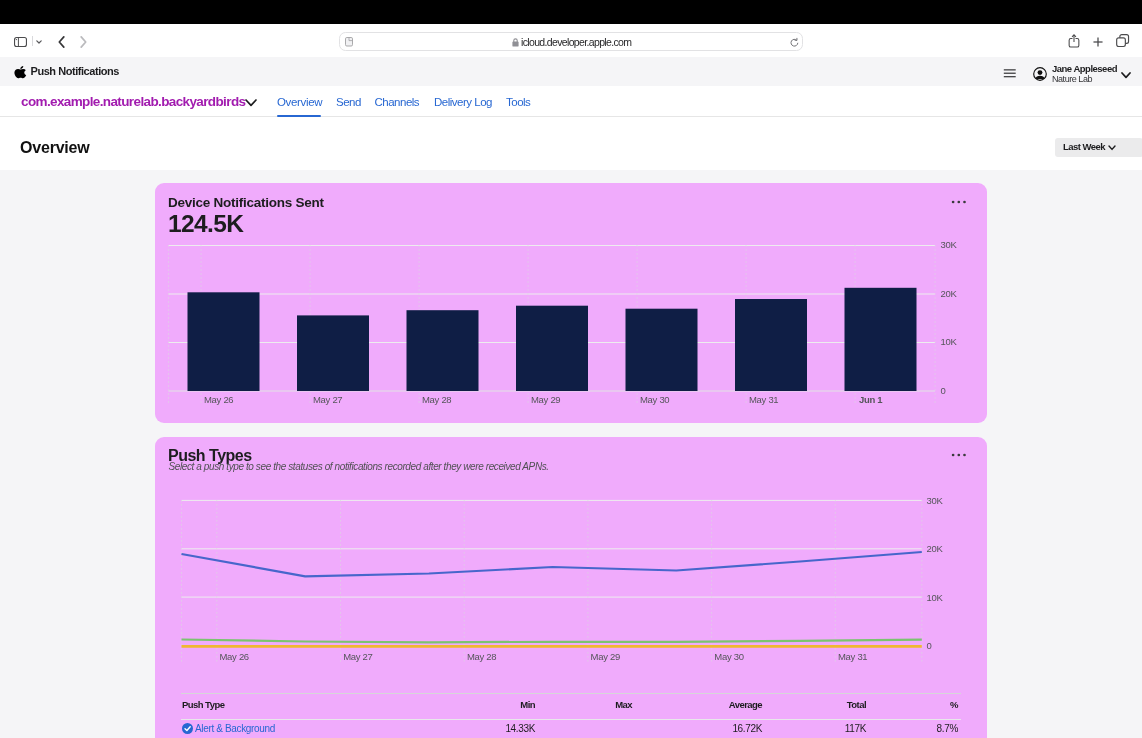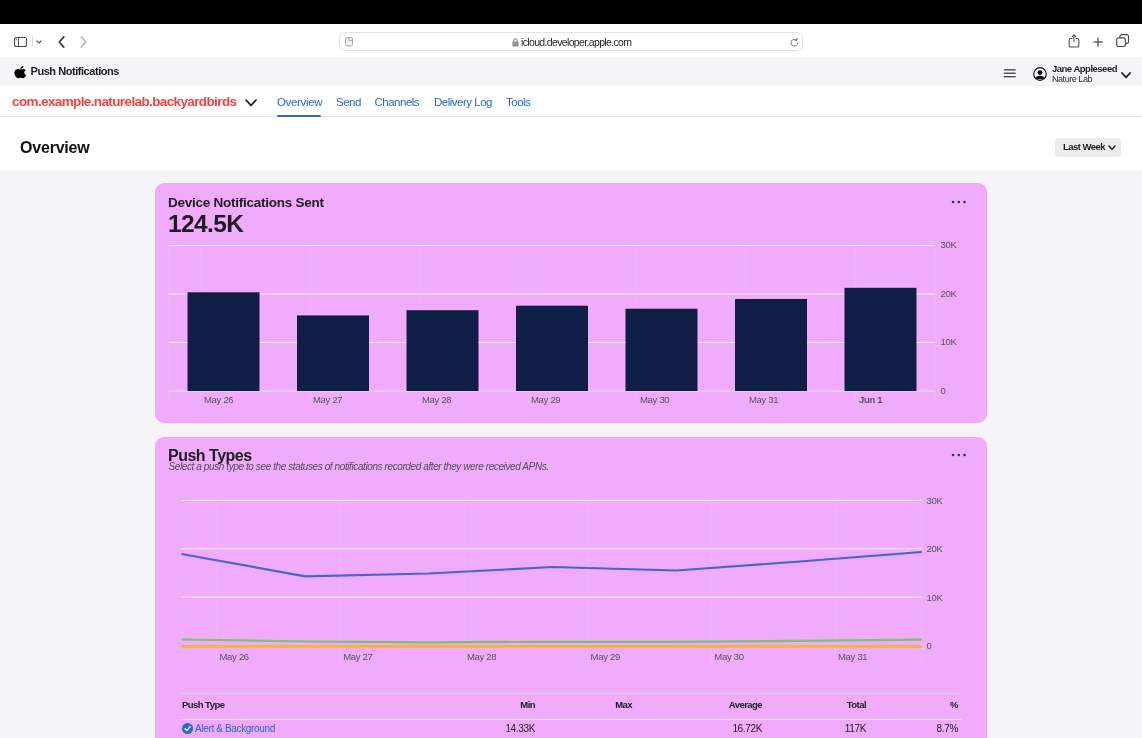--- a/index.html
+++ b/index.html
@@ -10,27 +10,27 @@
 #macbar { left:0; top:0; width:1142px; height:24px; background:#000; }
 #toolbar { left:0; top:24px; width:1142px; height:33px; background:#fff; }
 #urlfield { left:339px; top:32px; width:464px; height:19px; background:#fff;
   border:1px solid #e2e2e4; border-radius:6.5px; }
 #urltext { left:521px; top:35.5px; font-size:10.5px; color:#272729; line-height:12px; letter-spacing:-0.65px;}
 #appheader { left:0; top:57px; width:1142px; height:29px; background:#f5f5f7; }
 #pushtitle { left:30.5px; top:64.5px; font-size:11px; font-weight:700; color:#1d1d1f; letter-spacing:-0.45px;}
 #jane { left:1052px; top:63px; font-size:9.5px; font-weight:700; color:#1d1d1f; letter-spacing:-0.5px;}
 #naturelab { left:1052px; top:74px; font-size:9px; color:#333336; letter-spacing:-0.45px;}
 #subnav { left:0; top:86px; width:1142px; height:31px; background:#fff; border-bottom:1px solid #e6e6e6; }
-#bundle { left:12px; top:94px; font-size:13.5px; font-weight:700; color:#ef4444; letter-spacing:-0.62px;}
+#bundle { left:21px; top:94px; font-size:13.5px; font-weight:700; color:#a21caf; letter-spacing:-0.62px;}
 .tab { top:95.5px; font-size:11.5px; color:#2767d2; letter-spacing:-0.5px; }
 #tab-ov { left:277px; letter-spacing:-0.35px; }
 #tabline { left:276.5px; top:114.5px; width:44px; height:2.5px; background:#2767d2; border-radius:1px;}
 #pagehead { left:0; top:117px; width:1142px; height:53px; background:#fff; }
 #h1 { left:20px; top:138.5px; font-size:16px; font-weight:700; color:#111; letter-spacing:-0.2px;}
-#lastweek { left:1055px; top:138px; width:66px; height:18.5px; background:#ebebec; border-radius:3px;
+#lastweek { left:1055px; top:138px; width:88px; height:18.5px; background:#ebebec; border-radius:3px;
   font-size:9.5px; font-weight:700; color:#1d1d1f; text-align:left; line-height:18.5px; padding-left:8px; letter-spacing:-0.55px;}
 #content { left:0; top:170px; width:1142px; height:568px; background:#f5f5f7; }
 .card { background:#f0abfc; border-radius:9px; width:832px; left:155px; }
 #card1 { top:183px; height:240px; }
 #card2 { top:437px; height:400px; }
 .cardtitle { font-size:13.5px; font-weight:700; color:#1d1d1f; letter-spacing:-0.25px; }
 #bignum { left:13px; top:27px; font-size:24.5px; font-weight:700; color:#1d1d1f; letter-spacing:-0.6px;}
 #card2sub { left:13.5px; top:24px; font-size:10px; color:#515154; letter-spacing:-0.4px;font-style:italic;}
 .tbl { font-size:10px; color:#1d1d1f; letter-spacing:-0.35px;}
 .tblh { font-weight:700; font-size:9.5px; letter-spacing:-0.55px;}

